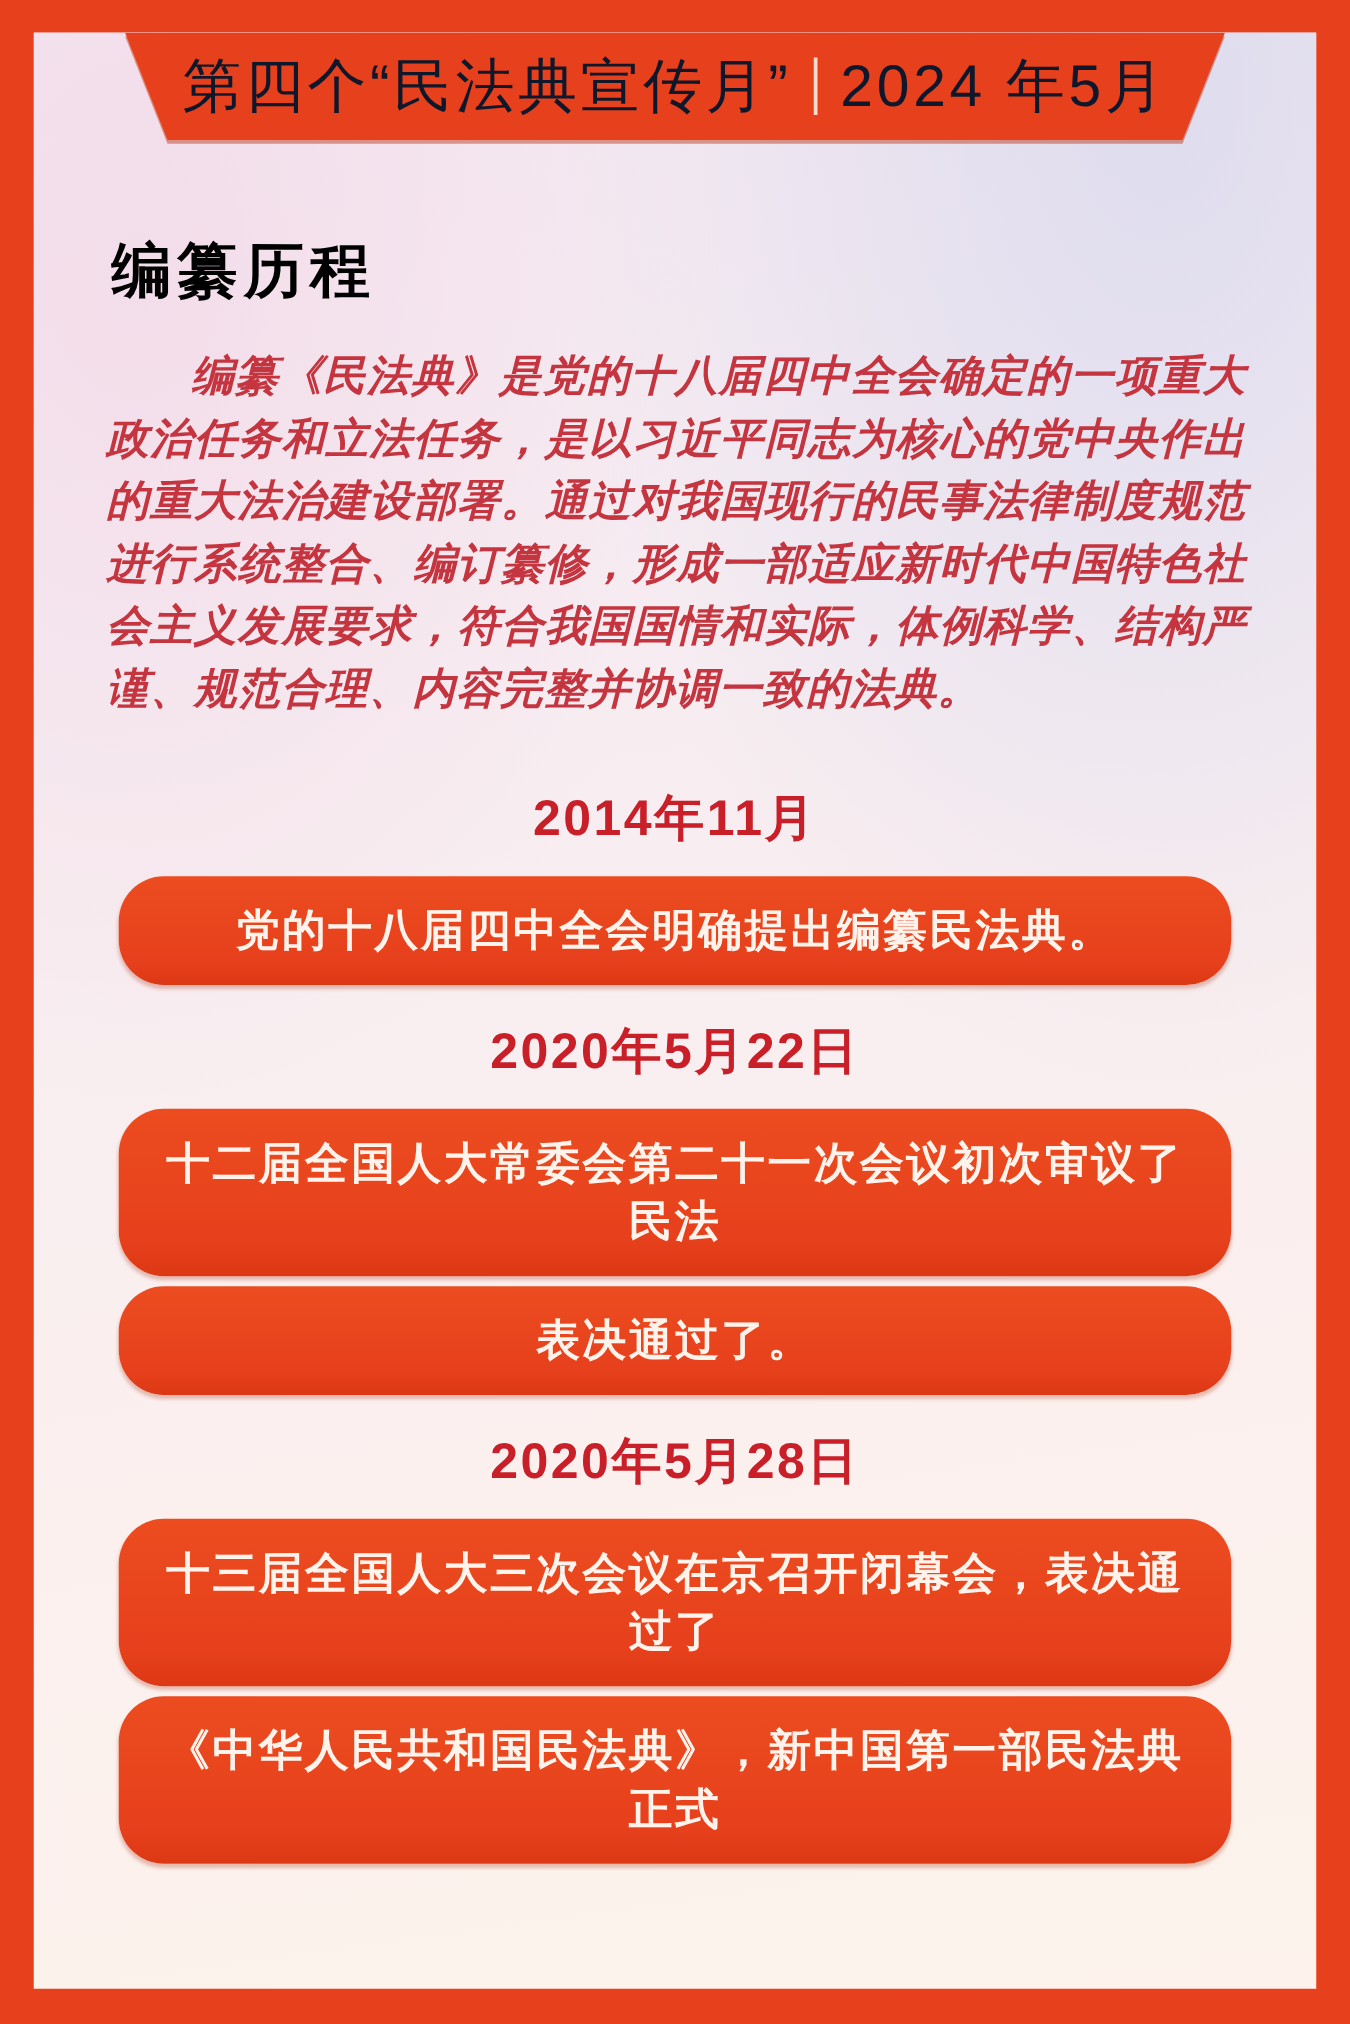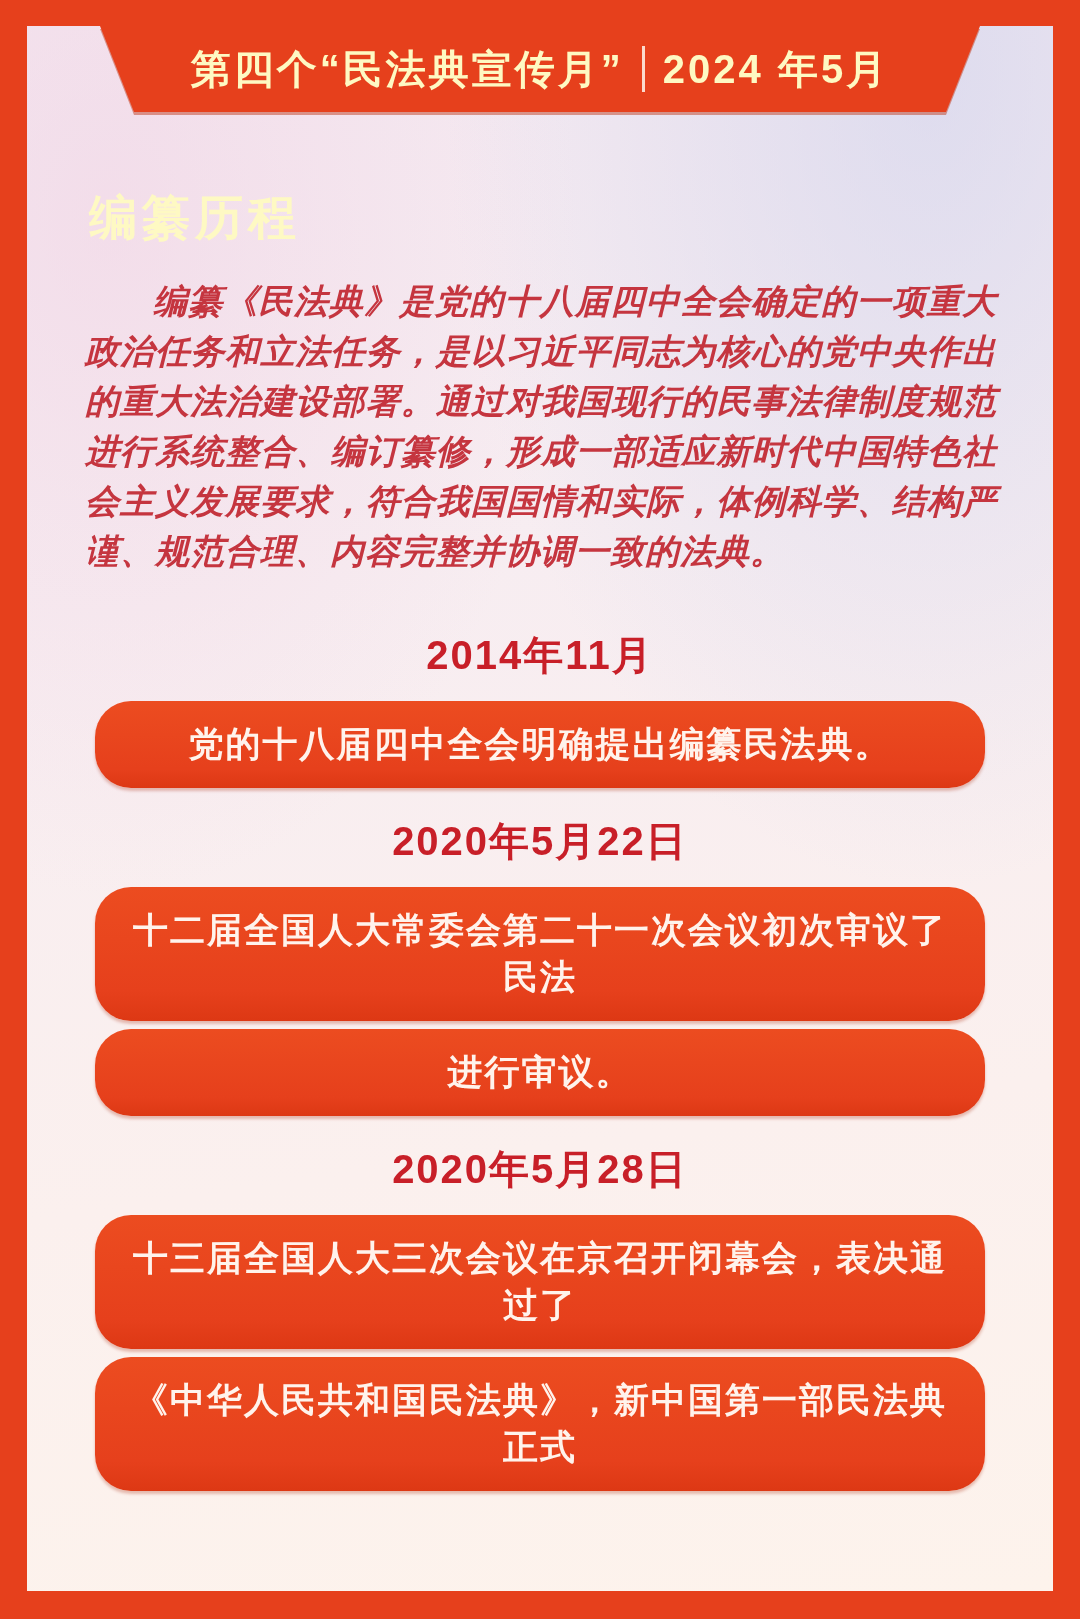--- a/index.html
+++ b/index.html
@@ -25,40 +25,40 @@
     position:absolute;
     top:26px; left:50%;
     transform:translateX(-50%);
     filter: drop-shadow(0 3px 0 rgba(186,44,12,0.45));
   }
   .banner {
     width:880px; height:86px;
     background:#E6401C;
     clip-path: polygon(0 0, 100% 0, calc(100% - 34px) 100%, 34px 100%);
     display:flex; align-items:center; justify-content:center;
-    color:#fef9c3;
-    font-size:40px; font-weight:700; letter-spacing:3px;
+    color:#0f172a;
+    font-size:47px; font-weight:400; letter-spacing:3px;
     white-space:nowrap;
   }
   .banner .sep {
     width:3px; height:46px;
     background:rgba(255,246,235,0.85);
     margin:0 18px;
     flex:0 0 auto;
   }
   .content {
     position:absolute;
     left:27px; top:112px;
     width:1026px;
   }
   .heading {
     margin:78px 0 0 62px;
     font-size:48px; line-height:56px;
     font-weight:800;
-    color:#fef9c3;
+    color:#000000;
     letter-spacing:5px;
   }
   .intro {
     margin:30px 56px 0 58px;
     font-size:34px; line-height:50px;
     font-weight:600;
     color:#C5353F;
     letter-spacing:1px;
     text-align:justify;
     text-indent:2em;
@@ -114,21 +114,21 @@
 
       <div class="event">
         <div class="event-date">2014年11月</div>
         <div class="pill">党的十八届四中全会明确提出编纂民法典。</div>
       </div>
 
 
       <div class="event">
         <div class="event-date">2020年5月22日</div>
         <div class="pill">十二届全国人大常委会第二十一次会议初次审议了民法</div>
-        <div class="pill">进行审议。</div>
+        <div class="pill">表决通过了。</div>
       </div>
 
       <div class="event">
         <div class="event-date">2020年5月28日</div>
         <div class="pill">十三届全国人大三次会议在京召开闭幕会，表决通过了</div>
         <div class="pill">《中华人民共和国民法典》，新中国第一部民法典正式</div>
 
       </div>
 
     </div>

